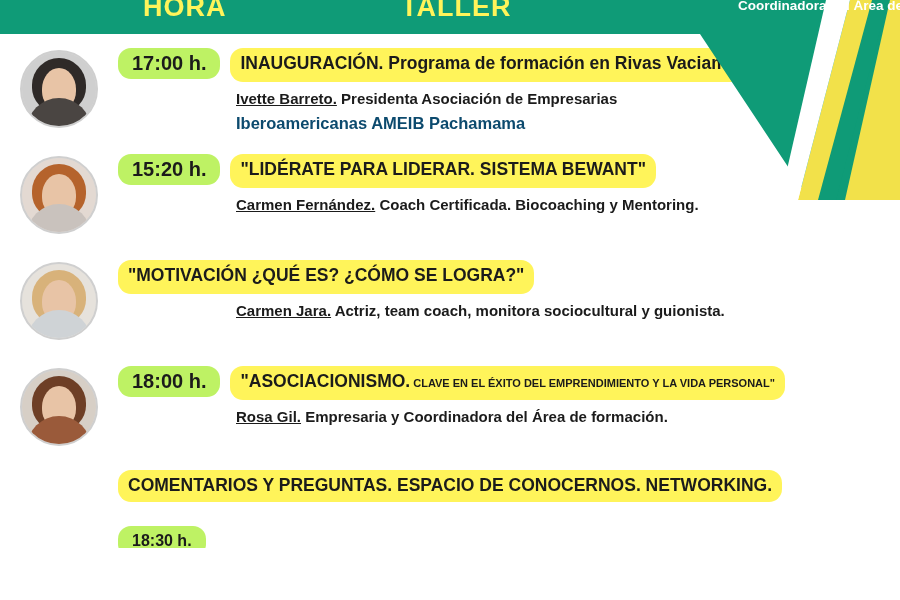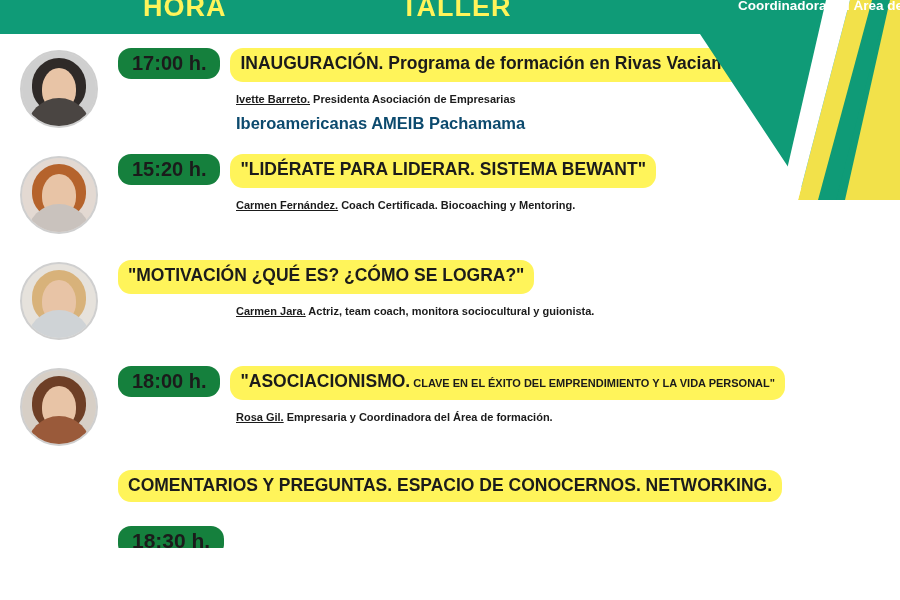--- a/index.html
+++ b/index.html
@@ -151,21 +151,21 @@
   .content {
     flex: 1;
     padding-top: 12px;
   }
   .time-line {
     display: flex;
     align-items: flex-start;
     gap: 10px;
   }
   .time-chip {
-    background: #15803d;
+    background: #bef264;
     color: #1b1b1b;
     font-weight: bold;
     font-size: 20px;
     padding: 5px 14px 6px 14px;
     border-radius: 13px;
     white-space: nowrap;
     line-height: 20px;
   }
   .title-chip {
     background: #fff45a;
@@ -177,21 +177,21 @@
     line-height: 19px;
     white-space: nowrap;
   }
   .title-chip .small {
     font-size: 11px;
     font-weight: bold;
   }
   .detail {
     margin-top: 6px;
     margin-left: 118px;
-    font-size: 11px;
+    font-size: 15px;
     font-weight: bold;
     color: #1b1b1b;
     line-height: 22px;
   }
   .detail .name {
     text-decoration: underline;
   }
   .detail-2 {
     margin-top: 2px;
     margin-left: 118px;
@@ -201,21 +201,21 @@
     line-height: 22px;
   }
 
   .row-noavatar .content { padding-top: 10px; }
 
   .clipped {
     overflow: hidden;
     height: 18px;
   }
   .clipped .time-chip {
-    font-size: 21px;
+    font-size: 16px;
   }
 </style>
 </head>
 <body>
 
 <div class="top-band">
   <div class="top-band-inner"></div>
 </div>
 
 <svg class="wedge" viewBox="0 0 260 200" preserveAspectRatio="none">

